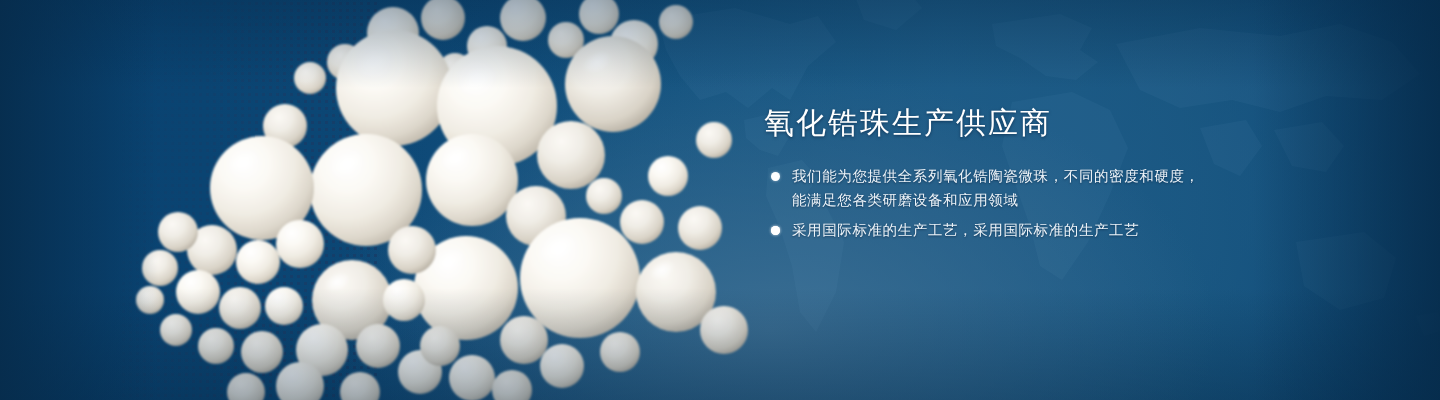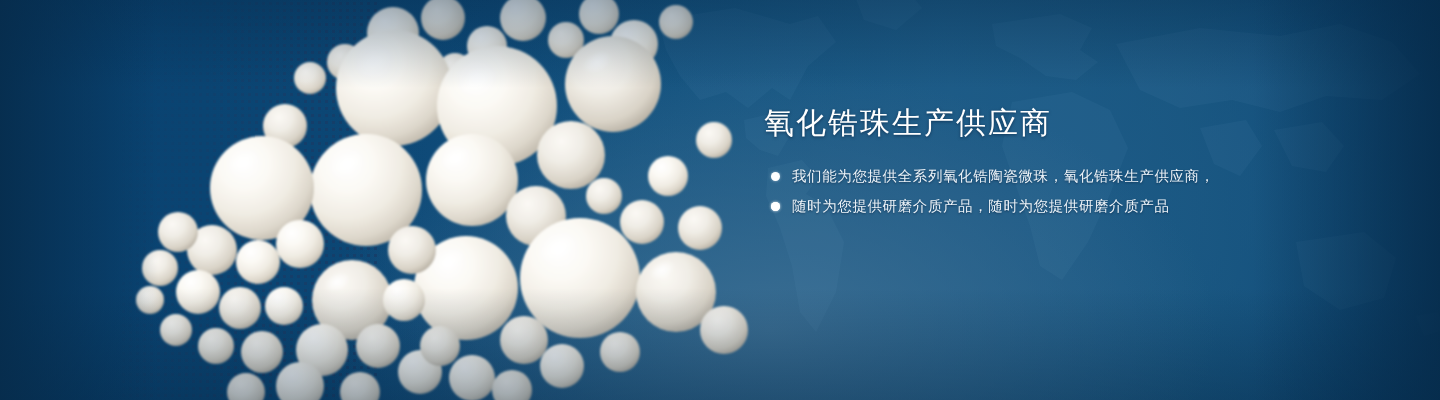--- a/index.html
+++ b/index.html
@@ -236,25 +236,26 @@
   </div>
 
   <div class="bg-vert"></div>
   <div class="bg-edge"></div>
 
   <div class="copy">
     <h1 class="headline">氧化锆珠生产供应商</h1>
     <ul class="bullets">
       <li class="bullet">
         <span class="dot"></span>
-        <span>我们能为您提供全系列氧化锆陶瓷微珠，氧化锆珠生产供应商，</span>
+        <span>我们能为您提供全系列氧化锆陶瓷微珠，不同的密度和硬度，</span>
+        <span class="l2">能满足您各类研磨设备和应用领域</span>
       </li>
       <li class="bullet">
         <span class="dot"></span>
       </li>
       <li class="bullet">
         <span class="dot"></span>
-        <span>随时为您提供研磨介质产品，随时为您提供研磨介质产品</span>
+        <span>采用国际标准的生产工艺，采用国际标准的生产工艺</span>
       </li>
     </ul>
   </div>
 
 </div>
 
 </body></html>

